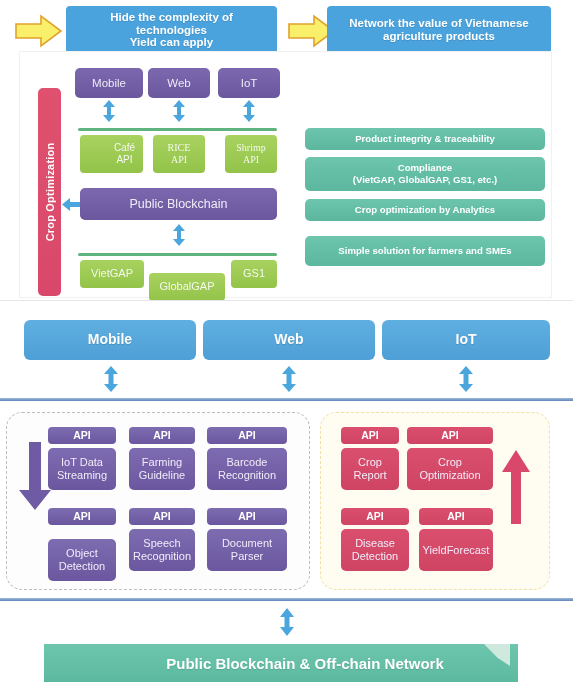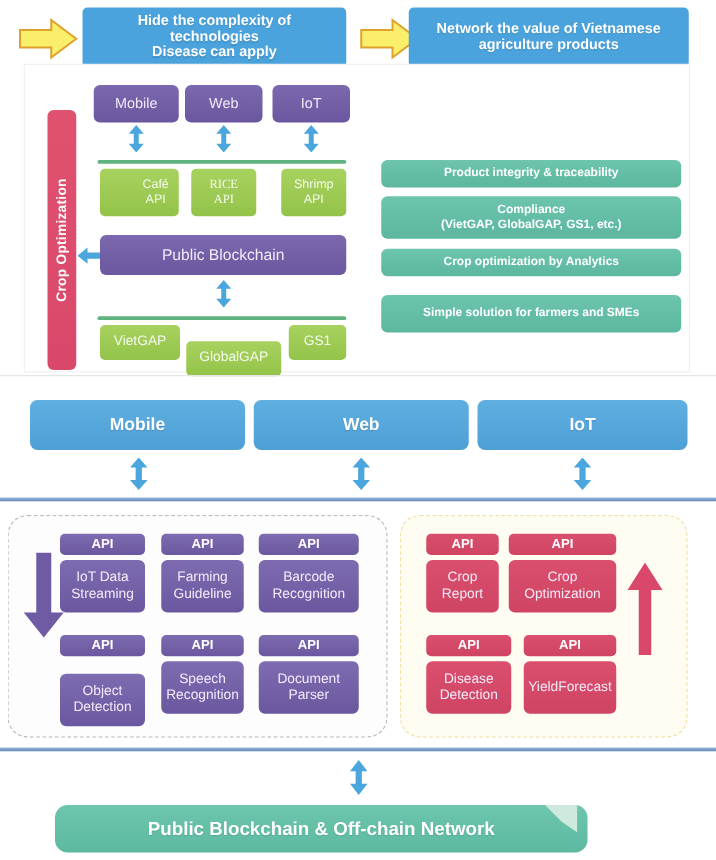--- a/index.html
+++ b/index.html
@@ -61,39 +61,39 @@
 
   .api-tag{background:#6f5ba3;background:linear-gradient(#7e6cb1,#6a579f);
            border-radius:4px;font-size:10.5px;font-weight:bold;color:#ffffff;}
   .api-body{background:linear-gradient(#7e6cb1,#6a579f);border-radius:5px;
             font-size:11px;color:#f1ecf9;line-height:1.18;}
   .api-tag.red{background:linear-gradient(#da4e6e,#cf4363);}
   .api-body.red{background:linear-gradient(#da4e6e,#cf4363);align-items:center;}
 
   
   .bottom-teal{position:absolute;left:44px;top:644px;width:426px;height:38px;
-               background:linear-gradient(#6dc6ad,#5cb99f);border-radius:10px;
+               background:linear-gradient(#6dc6ad,#5cb99f);border-radius:0;
                display:flex;align-items:center;justify-content:center;
                color:#ffffff;font-size:15px;font-weight:bold;
-               text-shadow:0 1px 1px rgba(0,0,0,.12);overflow:hidden;}
+               text-shadow:0 1px 1px rgba(0,0,0,.12);overflow:hidden;padding-left:48px;}
   .ribbon{position:absolute;right:8px;top:0;width:26px;height:22px;
           background:#cfe9df;clip-path:polygon(0 0,100% 0,100% 100%,52% 62%);}
 </style>
 </head>
 <body>
 
 <div class="stage">
 
   <svg class="arrow-yellow-svg" style="position:absolute;left:15px;top:14px;" width="48" height="34">
     <polygon points="1,10 26,10 26,2 46,17 26,32 26,24 1,24" fill="#f9ef6a" stroke="#e0a22c" stroke-width="1.6"></polygon>
   </svg>
 
   <div class="box hdr-blue" style="left:66px;top:6px;width:211px;height:48px;flex-direction:column;">
     <span>Hide the complexity of technologies</span>
-    <span>Disease can apply</span>
+    <span>Yield can apply</span>
   </div>
 
   <svg style="position:absolute;left:288px;top:14px;" width="48" height="34">
     <polygon points="1,10 26,10 26,2 46,17 26,32 26,24 1,24" fill="#f9ef6a" stroke="#e0a22c" stroke-width="1.6"></polygon>
   </svg>
 
   <div class="box hdr-blue" style="left:327px;top:6px;width:224px;height:48px;flex-direction:column;">
     <span>Network the value of Vietnamese</span>
     <span>agriculture products</span>
   </div>
@@ -127,21 +127,21 @@
   <div class="green-rule" style="left:78px;top:128px;width:199px;"></div>
 
   <div class="box green-chip" style="left:80px;top:135px;width:63px;height:38px;flex-direction:column;padding-left:26px;">
     <span>Café</span>
     <span>API</span>
   </div>
   <div class="box green-chip" style="left:153px;top:135px;width:52px;height:38px;flex-direction:column;font-family:Liberation Serif, serif;">
     <span>RICE</span>
     <span>API</span>
   </div>
-  <div class="box green-chip" style="left:225px;top:135px;width:52px;height:38px;flex-direction:column;">
+  <div class="box green-chip" style="left:225px;top:135px;width:52px;height:38px;flex-direction:column;font-family:Liberation Serif, serif;">
     <span>Shrimp</span>
     <span>API</span>
   </div>
 
   <div class="box blockchain" style="left:80px;top:188px;width:197px;height:32px;">
     <span>Public Blockchain</span>
   </div>
 
   <svg style="position:absolute;left:62px;top:197px;" width="18" height="15">
     <polygon points="0,7.5 8,1 8,5 18,5 18,10 8,10 8,14" fill="#4aa6dc"></polygon>

